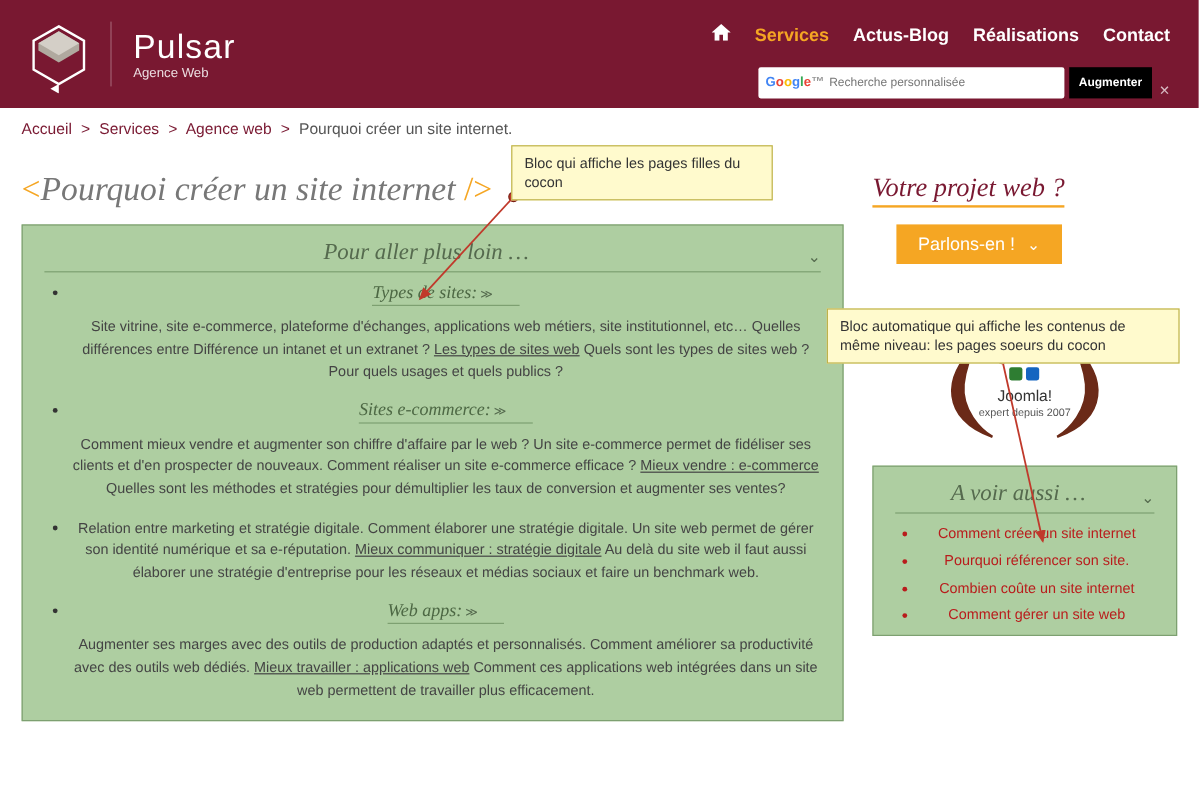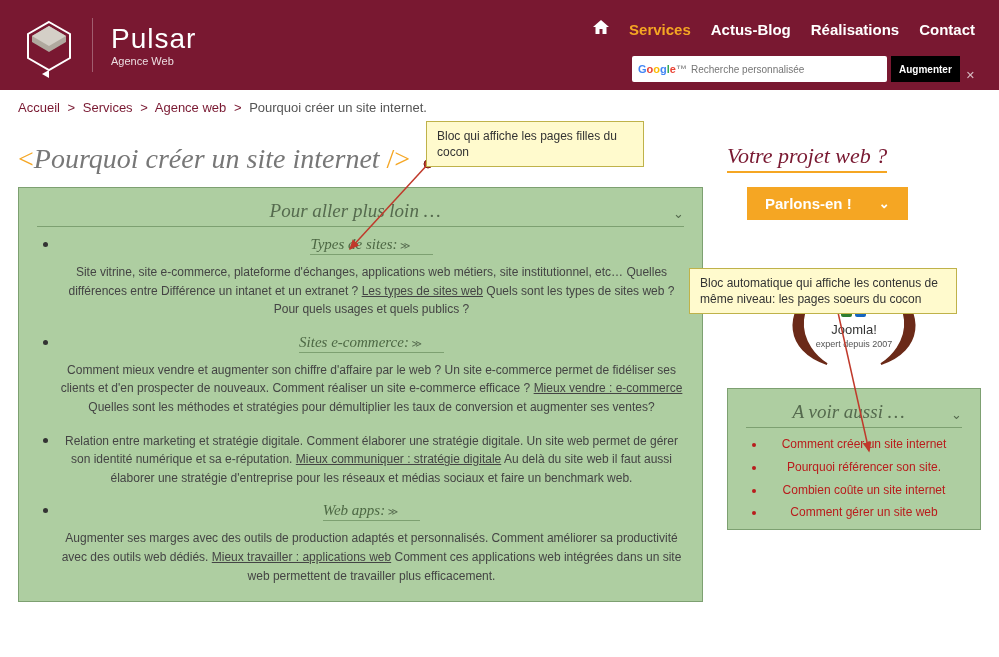--- a/index.html
+++ b/index.html
@@ -44,21 +44,21 @@
 .green-box ul.outer > li { margin-bottom: 14px; }
 .green-box ul.outer > li > .sect-title { font-family: Georgia, serif; font-style: italic; color: #4d6844; font-size: 15px; border-bottom: 1px solid #7da071; display: inline-block; padding-right: 22px; padding-bottom: 1px; margin-bottom: 8px; }
 .green-box ul.outer > li > .sect-title::after { content: ' ≫'; font-style: normal; font-size: 10px; color: #556a4e; }
 .green-box ul.outer > li > p { font-size: 12px; line-height: 1.55; color: #444; }
 .green-box ul.outer > li > p a { color: #444; text-decoration: underline; }
 .green-box .aside-list { list-style: disc; padding-left: 20px; font-size: 12px; color: #b91c1c; }
 .green-box .aside-list li { margin-bottom: 6px; line-height: 1.4; }
 
 .side-title { font-family: Georgia, serif; font-style: italic; font-size: 22px; color: #791831; border-bottom: 2px solid #f5a623; display: inline-block; padding-bottom: 2px; margin: 20px 0 14px; }
 
-.cta-btn { background: #f5a623; color: #fff; font-size: 15px; font-weight: 700; padding: 8px 18px; border: none; cursor: pointer; display: inline-flex; align-items: center; gap: 27px; margin-left: 20px; justify-content: flex-end; }
+.cta-btn { background: #f5a623; color: #fff; font-size: 15px; font-weight: 400; padding: 8px 18px; border: none; cursor: pointer; display: inline-flex; align-items: center; gap: 10px; margin-left: 20px; justify-content: flex-end; }
 .cta-btn .arrow { font-size: 13px; }
 
 .annotation { position: absolute; background: #fffacd; border: 1px solid #bfb24a; font-size: 12px; color: #333; padding: 6px 10px; line-height: 1.35; z-index: 5; }
 
 .joomla-badge { text-align: center; margin-top: 16px; }
 .joomla-badge svg { display: block; margin: 0 auto; }
 </style>
 </head>
 <body>
 
@@ -153,21 +153,21 @@
   <aside class="col-side" style="position:relative">
     <div class="side-title">Votre projet web ?</div>
     <div>
       <button class="cta-btn">
         <span>Parlons-en !</span>
         <span class="arrow">⌄</span>
       </button>
     </div>
 
     
-    <div class="annotation" style="top:134px; left:-38px; width:268px;margin-top:11px;">
+    <div class="annotation" style="top:134px; left:-38px; width:294px;">
       <span>Bloc automatique qui affiche les contenus de même niveau: les pages soeurs du cocon</span>
     </div>
 
     <div class="joomla-badge" style="margin-top:52px;">
       <svg width="150" height="100" viewBox="0 0 150 100">
         <g fill="none" stroke="#6b2a18" stroke-width="2">
           <path d="M34 18 C6 40 6 78 48 92 C38 86 22 70 24 48 C26 32 30 24 34 18" fill="#6b2a18"></path>
           <path d="M116 18 C144 40 144 78 102 92 C112 86 128 70 126 48 C124 32 120 24 116 18" fill="#6b2a18"></path>
         </g>
         <g transform="translate(62,20)">

